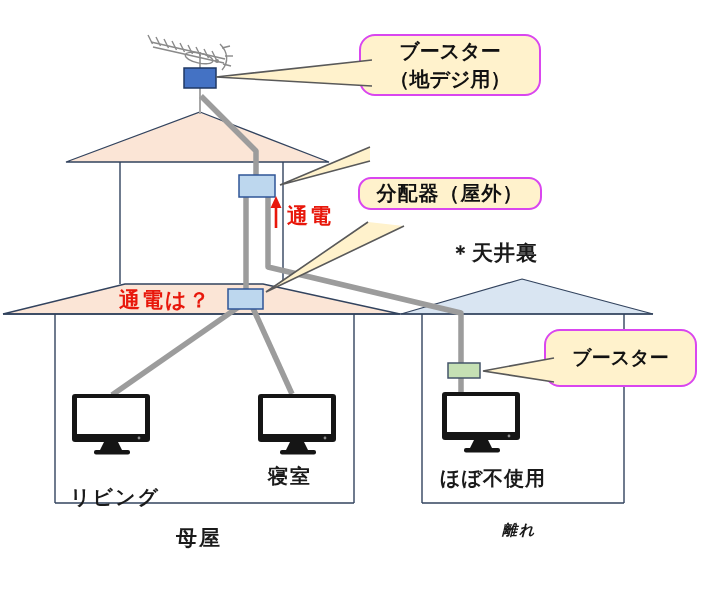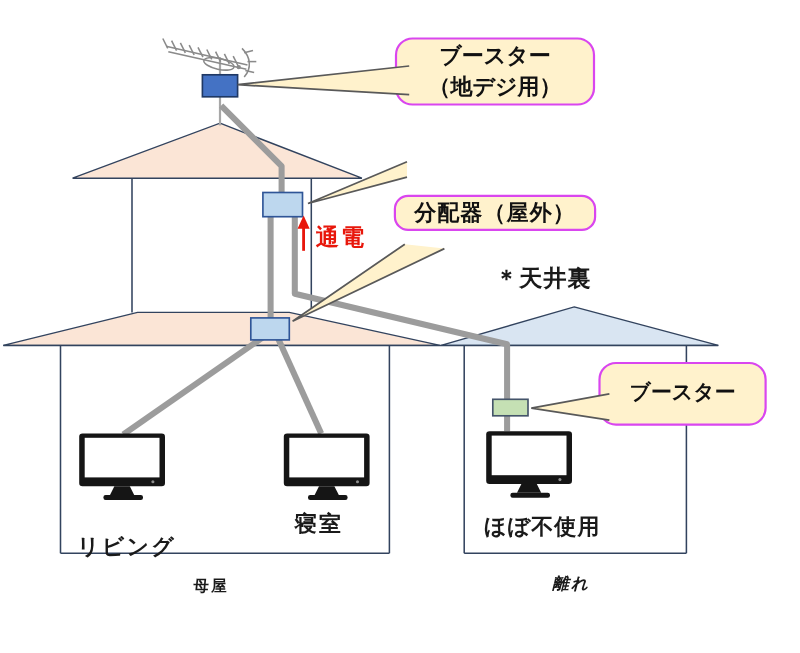--- a/index.html
+++ b/index.html
@@ -135,26 +135,27 @@
     <g stroke="#595959" stroke-width="1.6" fill="none">
       <path d="M 372,60 L 216,77 L 372,86"></path>
       <path d="M 370,147 L 280,185 L 370,161"></path>
       <path d="M 368,222 L 266,292 L 404,226"></path>
       <path d="M 554,358 L 483,371 L 554,382"></path>
     </g>
   </svg>
 
   <div class="lbl red" style="left:287px;top:202px;font-size:21px;letter-spacing:2px;">通電</div>
 
+  <div class="lbl red" style="left:119px;top:286px;font-size:21px;letter-spacing:2px;">通電は？</div>
 
   <div class="lbl" style="left:424px;top:239px;font-size:21px;letter-spacing:1px;margin-left:26px;">＊天井裏</div>
 
   <div class="lbl" style="left:70px;top:484px;font-size:20px;letter-spacing:2px;">リビング</div>
 
   <div class="lbl" style="left:268px;top:463px;font-size:20px;letter-spacing:2px;">寝室</div>
 
   <div class="lbl" style="left:424px;top:465px;font-size:20px;letter-spacing:1px;padding-left:16px;">ほぼ不使用</div>
 
-  <div class="lbl" style="left:176px;top:524px;font-size:14px;letter-spacing:2px;">母屋</div>
+  <div class="lbl" style="left:176px;top:524px;font-size:21px;letter-spacing:2px;">母屋</div>
 
   <div class="lbl" style="left:502px;top:521px;font-size:15px;letter-spacing:2px;font-style:italic;">離れ</div>
 
 </div>
 
 </body></html>

